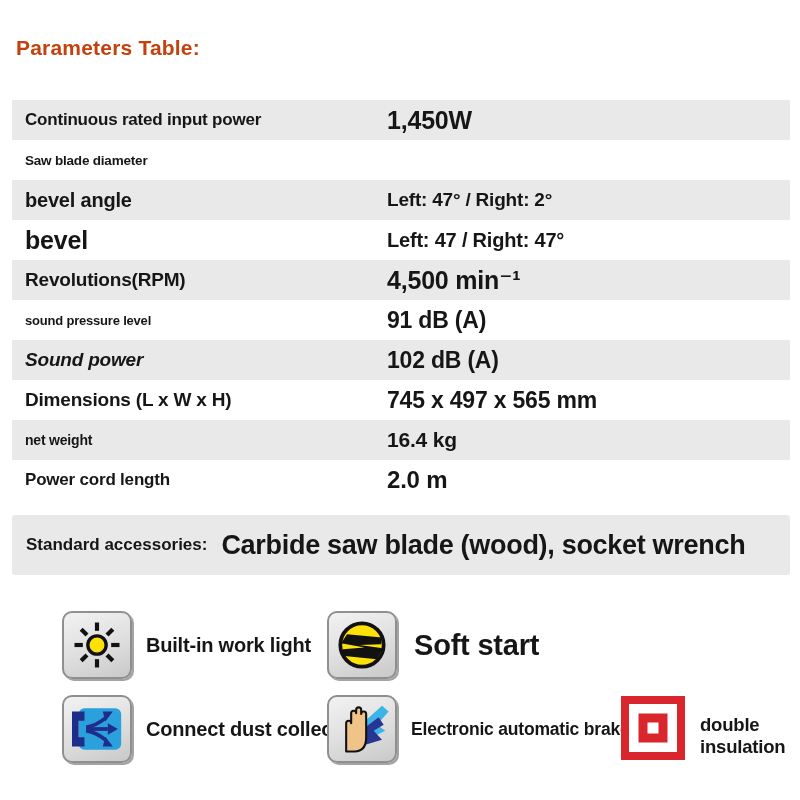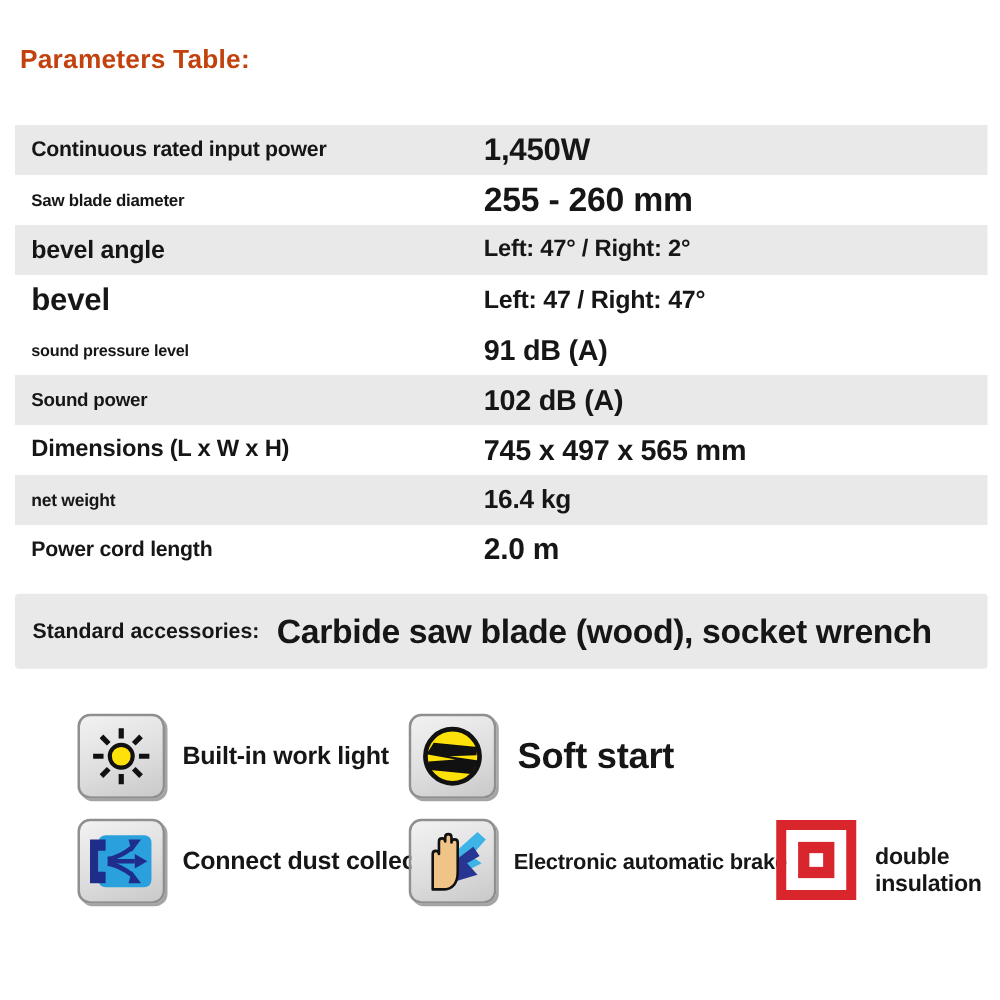--- a/index.html
+++ b/index.html
@@ -32,21 +32,21 @@
     letter-spacing: -0.2px;
   }
   .row-value { font-weight: bold; letter-spacing: -0.2px; }
   
   .r1 .row-label { font-size: 17px; }  .r1 .row-value { font-size: 25px; }
   .r2 .row-label { font-size: 13.5px; }.r2 .row-value { font-size: 27px; }
   .r3 .row-label { font-size: 20px; }  .r3 .row-value { font-size: 19px; }
   .r4 .row-label { font-size: 25px; }  .r4 .row-value { font-size: 20px; }
   .r5 .row-label { font-size: 19px; }  .r5 .row-value { font-size: 25px; }
   .r6 .row-label { font-size: 13px; }  .r6 .row-value { font-size: 23px; }
-  .r7 .row-label { font-size: 15px; }  .r7 .row-value { font-size: 23px; }
+  .r7 .row-label { font-size: 19px; font-style: italic; }  .r7 .row-value { font-size: 23px; }
   .r8 .row-label { font-size: 19px; }  .r8 .row-value { font-size: 23px; }
   .r9 .row-label { font-size: 14px; }  .r9 .row-value { font-size: 21px; }
   .r10 .row-label { font-size: 17px; } .r10 .row-value { font-size: 24px; }
 
   .accessories-bar {
     margin: 15px 10px 0 12px;
     height: 60px;
     background: #e9e9e9;
     border-radius: 3px;
     display: flex;
@@ -95,29 +95,32 @@
 
 <div class="page-title">Parameters Table:</div>
 
 <div class="param-table">
   <div class="prow r1 shade">
     <div class="row-label">Continuous rated input power</div>
     <div class="row-value">1,450W</div>
   </div>
   <div class="prow r2">
     <div class="row-label">Saw blade diameter</div>
-    <div class="row-value">255 - 260 mm</div>
   </div>
   <div class="prow r3 shade">
     <div class="row-label">bevel angle</div>
     <div class="row-value">Left: 47° / Right: 2°</div>
   </div>
   <div class="prow r4">
     <div class="row-label">bevel</div>
     <div class="row-value">Left: 47 / Right: 47°</div>
+  </div>
+  <div class="prow r5 shade">
+    <div class="row-label">Revolutions(RPM)</div>
+    <div class="row-value">4,500 min⁻¹</div>
   </div>
   <div class="prow r6">
     <div class="row-label">sound pressure level</div>
     <div class="row-value">91 dB (A)</div>
   </div>
   <div class="prow r7 shade">
     <div class="row-label">Sound power</div>
     <div class="row-value">102 dB (A)</div>
   </div>
   <div class="prow r8">

